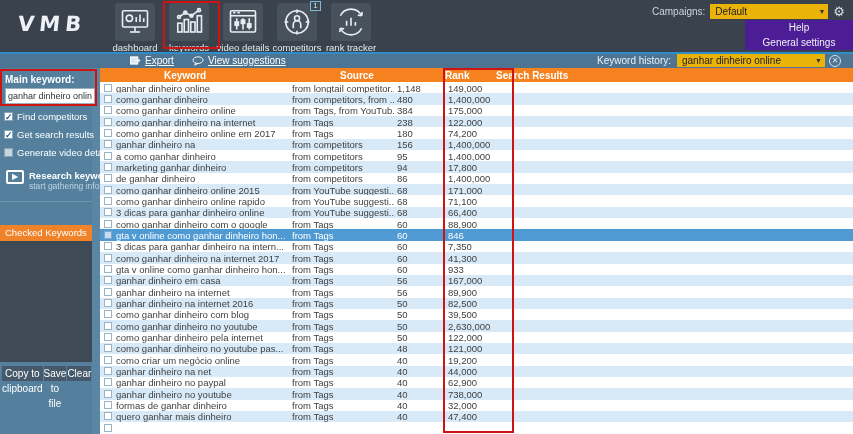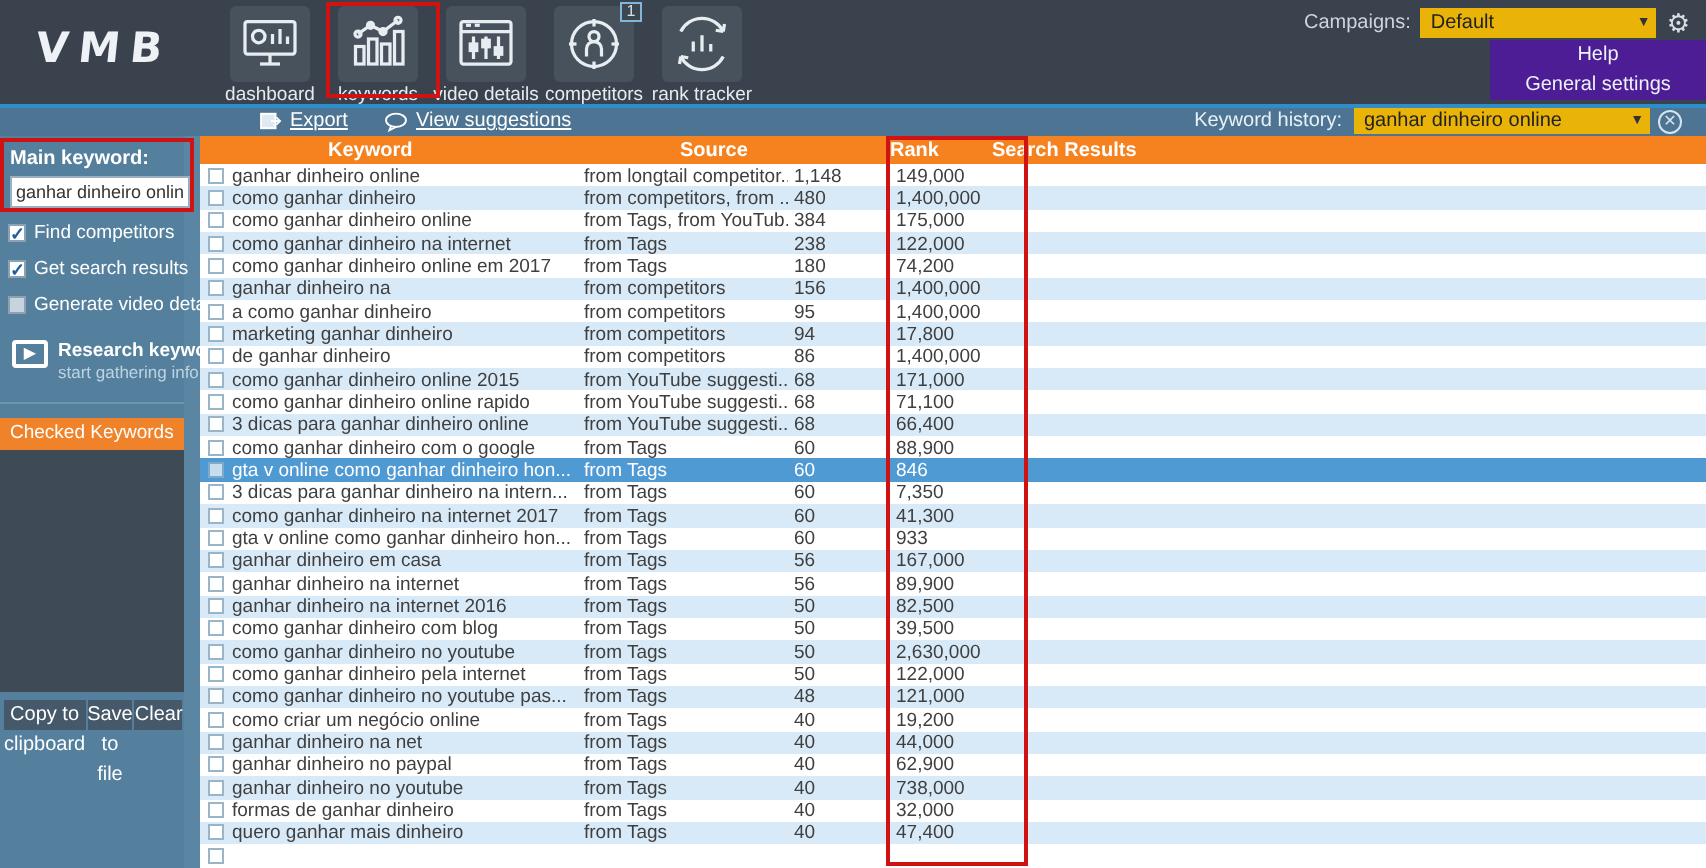--- a/index.html
+++ b/index.html
@@ -86,21 +86,21 @@
   .cb-label { font-size: 9.5px; white-space: nowrap; }
   #research-btn { display: flex; gap: 5px; padding: 12px 0 0 6px; cursor: pointer; }
   #research-icon {
     width: 18px; height: 14px; border: 2px solid #fff; border-radius: 2px; flex: none;
     color: #fff; font-size: 8px; line-height: 10px; text-align: center;
   }
   #research-title { font-weight: bold; font-size: 9.5px; white-space: nowrap; }
   #research-sub { font-size: 8.5px; color: #bed3e2; white-space: nowrap; }
   #sidebar-divider { height: 1px; background: #6d93ad; margin: 10px 0 0 0; }
   #checked-kw-header {
-    margin-top: 7px; height: 16px; line-height: 16px; background: #f0832a;
+    margin-top: 23px; height: 16px; line-height: 16px; background: #f0832a;
     color: #fff; font-size: 9.5px; padding-left: 5px;
   }
   #checked-kw-panel { height: 121px; background: #3e4a56; }
   #sidebar-buttons { padding: 4px 2px 0 2px; display: flex; flex-direction: row; gap: 1px; }
   .side-btn {
     height: 15px; line-height: 15px; background: #46596a; color: #fff;
     text-align: center; font-size: 10px; cursor: pointer;
   }
   
   #table {

